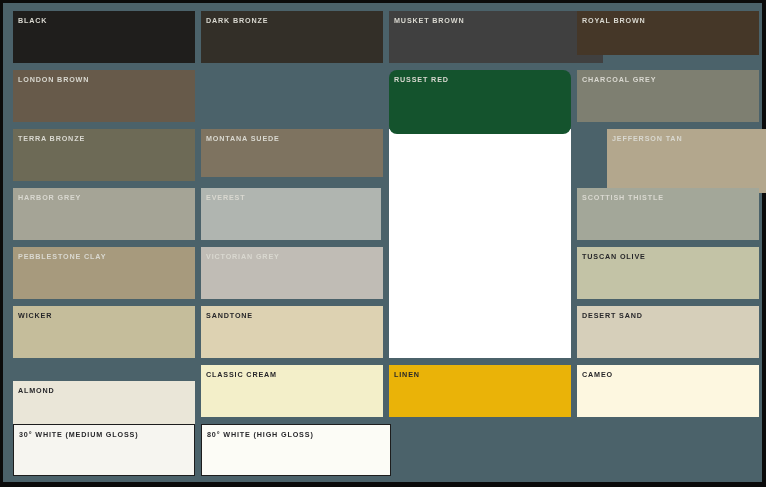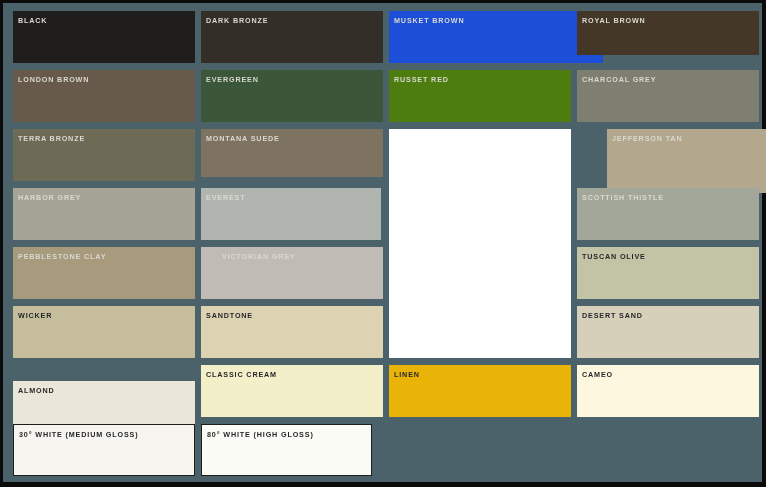--- a/index.html
+++ b/index.html
@@ -70,33 +70,30 @@
 
 <div id="palette-board">
   <div class="swatch-grid">
       <div class="white-block" style="left: 386px; top: 126px; width: 182px; height: 229px; background: rgb(255, 255, 255);"></div>
       <div class="swatch light-text" style="left: 10px; top: 8px; width: 182px; height: 52px; background: rgb(31, 30, 28);">
         <span class="swatch-label">BLACK</span>
       </div>
       <div class="swatch light-text" style="left: 198px; top: 8px; width: 182px; height: 52px; background: rgb(51, 47, 40);">
         <span class="swatch-label">DARK BRONZE</span>
       </div>
-      <div class="swatch light-text" style="left: 386px; top: 8px; width: 214px; height: 52px; background: #1d4ed8;">
+      <div class="swatch light-text" style="left: 386px; top: 8px; width: 214px; height: 52px; background: #404040;">
         <span class="swatch-label">MUSKET BROWN</span>
       </div>
       <div class="swatch light-text" style="left: 574px; top: 8px; width: 182px; height: 44px; background: rgb(69, 55, 40);">
         <span class="swatch-label">ROYAL BROWN</span>
       </div>
       <div class="swatch light-text" style="left: 10px; top: 67px; width: 182px; height: 52px; background: rgb(103, 90, 74);">
         <span class="swatch-label">LONDON BROWN</span>
       </div>
-      <div class="swatch light-text" style="left: 198px; top: 67px; width: 182px; height: 52px; background: rgb(60, 86, 57);">
-        <span class="swatch-label">EVERGREEN</span>
-      </div>
-      <div class="swatch light-text" style="left: 386px; top: 67px; width: 182px; height: 52px; background: #4d7c0f;">
+      <div class="swatch light-text" style="left: 386px; top: 67px; width: 182px; height: 64px; background: #14532d; border-radius: 8px;">
         <span class="swatch-label">RUSSET RED</span>
       </div>
       <div class="swatch light-text" style="left: 574px; top: 67px; width: 182px; height: 52px; background: rgb(126, 127, 113);">
         <span class="swatch-label">CHARCOAL GREY</span>
       </div>
       <div class="swatch light-text" style="left: 10px; top: 126px; width: 182px; height: 52px; background: rgb(109, 106, 86);">
         <span class="swatch-label">TERRA BRONZE</span>
       </div>
       <div class="swatch light-text" style="left: 198px; top: 126px; width: 182px; height: 48px; background: rgb(126, 115, 96);">
         <span class="swatch-label">MONTANA SUEDE</span>
@@ -109,21 +106,21 @@
       </div>
       <div class="swatch light-text" style="left: 198px; top: 185px; width: 180px; height: 52px; background: rgb(176, 181, 176);">
         <span class="swatch-label">EVEREST</span>
       </div>
       <div class="swatch light-text" style="left: 574px; top: 185px; width: 182px; height: 52px; background: rgb(163, 167, 153);">
         <span class="swatch-label">SCOTTISH THISTLE</span>
       </div>
       <div class="swatch light-text" style="left: 10px; top: 244px; width: 182px; height: 52px; background: rgb(167, 154, 125);">
         <span class="swatch-label">PEBBLESTONE CLAY</span>
       </div>
-      <div class="swatch light-text" style="left: 198px; top: 244px; width: 182px; height: 52px; background: rgb(192, 188, 181); padding-left: 16px;">
+      <div class="swatch light-text" style="left: 198px; top: 244px; width: 182px; height: 52px; background: rgb(192, 188, 181);">
         <span class="swatch-label">VICTORIAN GREY</span>
       </div>
       <div class="swatch dark-text" style="left: 574px; top: 244px; width: 182px; height: 52px; background: rgb(195, 195, 166);">
         <span class="swatch-label">TUSCAN OLIVE</span>
       </div>
       <div class="swatch dark-text" style="left: 10px; top: 303px; width: 182px; height: 52px; background: rgb(197, 189, 155);">
         <span class="swatch-label">WICKER</span>
       </div>
       <div class="swatch dark-text" style="left: 198px; top: 303px; width: 182px; height: 52px; background: rgb(221, 210, 178);">
         <span class="swatch-label">SANDTONE</span>
@@ -139,17 +136,17 @@
       </div>
       <div class="swatch dark-text" style="left: 386px; top: 362px; width: 182px; height: 52px; background: #eab308;">
         <span class="swatch-label">LINEN</span>
       </div>
       <div class="swatch dark-text" style="left: 574px; top: 362px; width: 182px; height: 52px; background: rgb(253, 247, 224);">
         <span class="swatch-label">CAMEO</span>
       </div>
       <div class="swatch dark-text bordered" style="left: 10px; top: 421px; width: 182px; height: 52px; background: rgb(246, 245, 240);">
         <span class="swatch-label">30° WHITE (MEDIUM GLOSS)</span>
       </div>
-      <div class="swatch dark-text bordered" style="left: 198px; top: 421px; width: 171px; height: 52px; background: rgb(252, 252, 246);">
+      <div class="swatch dark-text bordered" style="left: 198px; top: 421px; width: 190px; height: 52px; background: rgb(252, 252, 246);">
         <span class="swatch-label">80° WHITE (HIGH GLOSS)</span>
       </div>
     </div>
 </div>
 
 </body></html>

